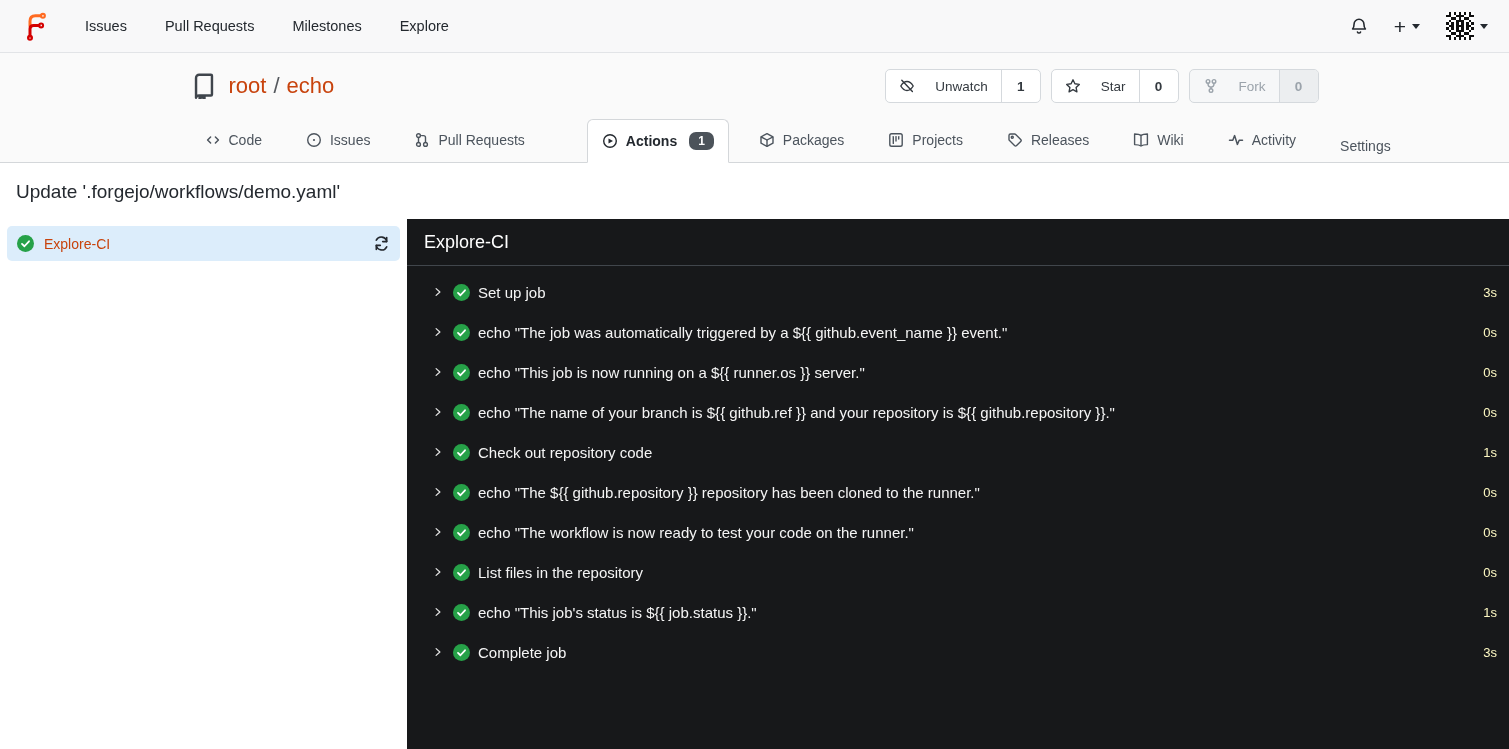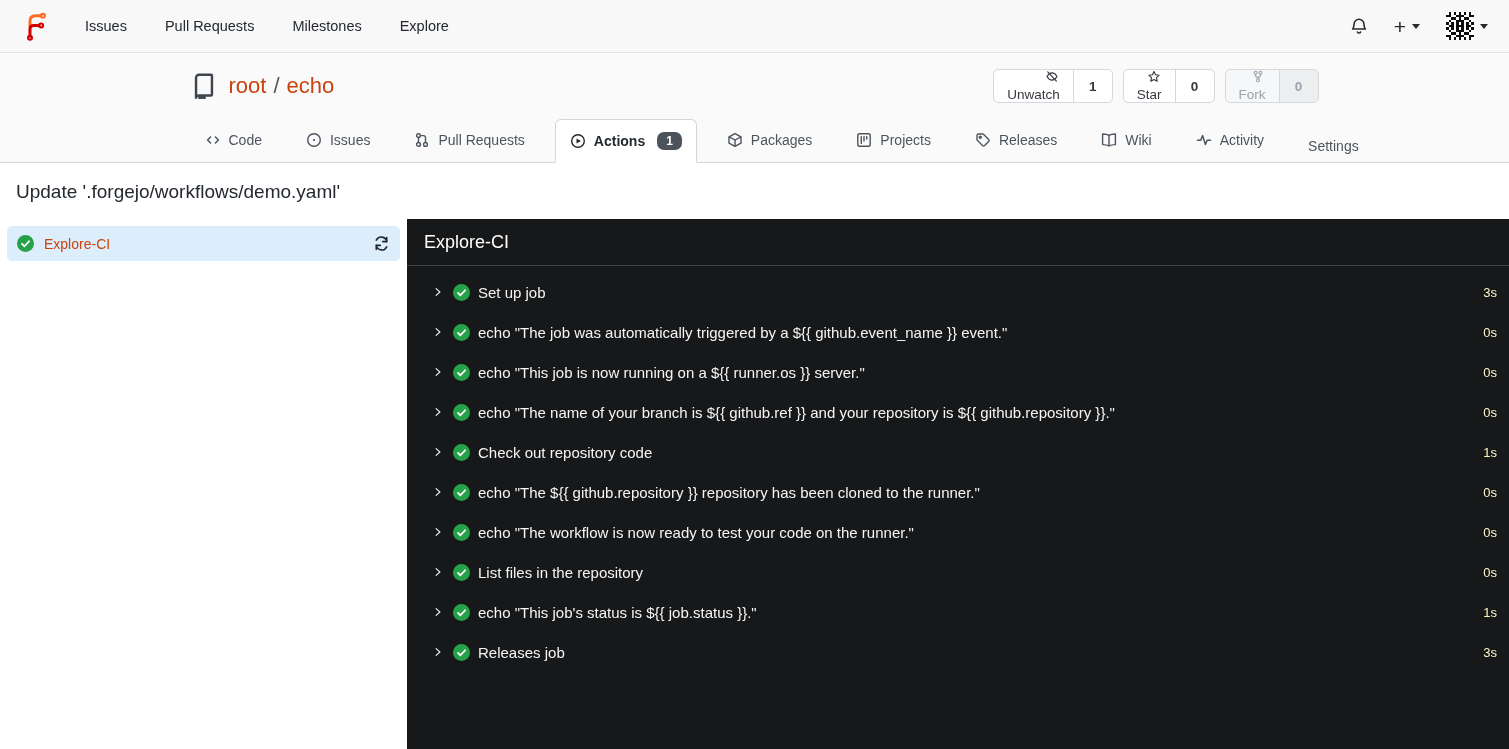--- a/index.html
+++ b/index.html
@@ -30,34 +30,34 @@
   .rh-top { height:66px; display:flex; align-items:center; }
   .repo-icon { color:#3f454c; margin-right:12px; }
   .repo-title { font-size:22px; display:flex; align-items:baseline; gap:7px; }
   .repo-link { color:#c8430d; cursor:pointer; }
   .repo-sep { color:#55595e; }
   .rh-buttons { margin-left:auto; display:flex; gap:10px; }
   .btn-group {
     display:flex; border:1px solid #d5d9dd; border-radius:5px;
     background:#fff; font-size:13.5px; color:#343a40; height:34px; overflow:hidden; cursor:pointer;
   }
-  .btn-main { display:flex; align-items:flex-end; gap:4px; padding:0 13px; border-right:1px solid #d5d9dd;flex-direction:column; }
+  .btn-main { display:flex; align-items:center; gap:20px; padding:0 13px; border-right:1px solid #d5d9dd; }
   .btn-count { min-width:38px; display:flex; align-items:center; justify-content:center; padding:0 12px; font-weight:600; }
   .btn-group.disabled { color:#9ba3ab; background:#f6f7f8; cursor:default; }
   .btn-group.disabled .btn-count { background:#eceef0; }
 
   
   .tabs-row { display:flex; gap:16px; height:43px; }
   .tab {
     display:flex; align-items:center; gap:8px; padding:11px 14px 12px;
     font-size:14px; color:#4c545d; cursor:pointer; white-space:nowrap;
   }
   .tab.active {
     background:#fff; border:1px solid #d4d7da; border-bottom:1px solid #fff;
-    margin-bottom:-1px; border-radius:6px 6px 0 0; color:#24292f; font-weight:600;
+    margin-bottom:-1px; border-radius:6px 6px 0 0; color:#24292f; font-weight:600;margin-left:32px;
   }
   .tab-badge {
     background:#4c535a; color:#fff; font-size:12px; font-weight:600;
     padding:2px 9px; border-radius:7px; margin-left:4px;
   }
   .tab-settings { margin-left:auto;flex-direction:column; }
 
   
   .page-title-wrap { padding:18px 16px 16px; }
   .page-title { font-size:19px; font-weight:400; color:#24292f; }
@@ -449,19 +449,19 @@
         <span class="step-time">1s</span>
       </div>
 
       <div class="step">
         <svg class="step-chevron" width="12" height="12" viewBox="0 0 16 16">
             <use href="#i-chevron-right"></use>
           </svg>
         <svg width="17" height="17" viewBox="0 0 16 16">
             <use href="#i-check-circle"></use>
           </svg>
-        <span class="step-name">Releases job</span>
+        <span class="step-name">Complete job</span>
         <span class="step-time">3s</span>
       </div>
 
     </div>
   </section>
 </div>
 
 </body></html>

